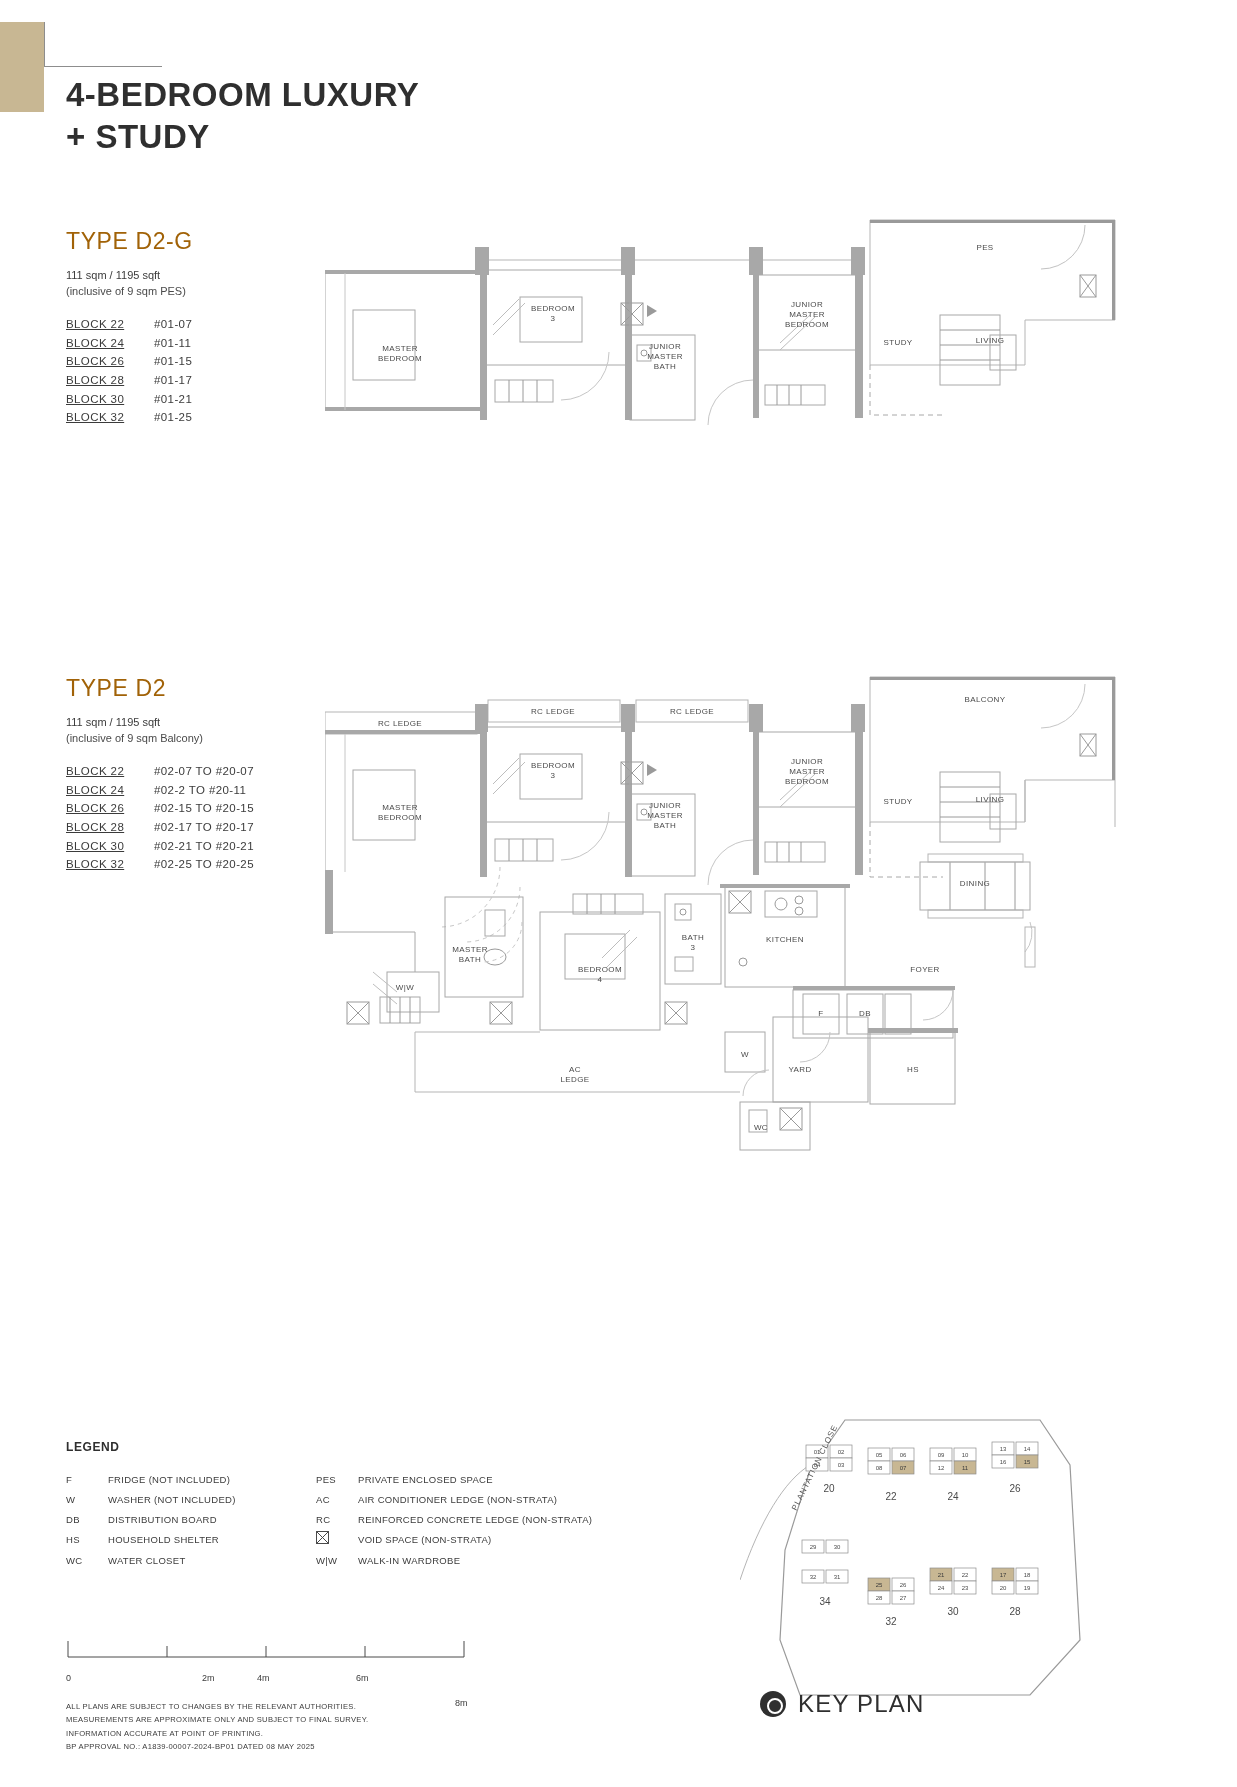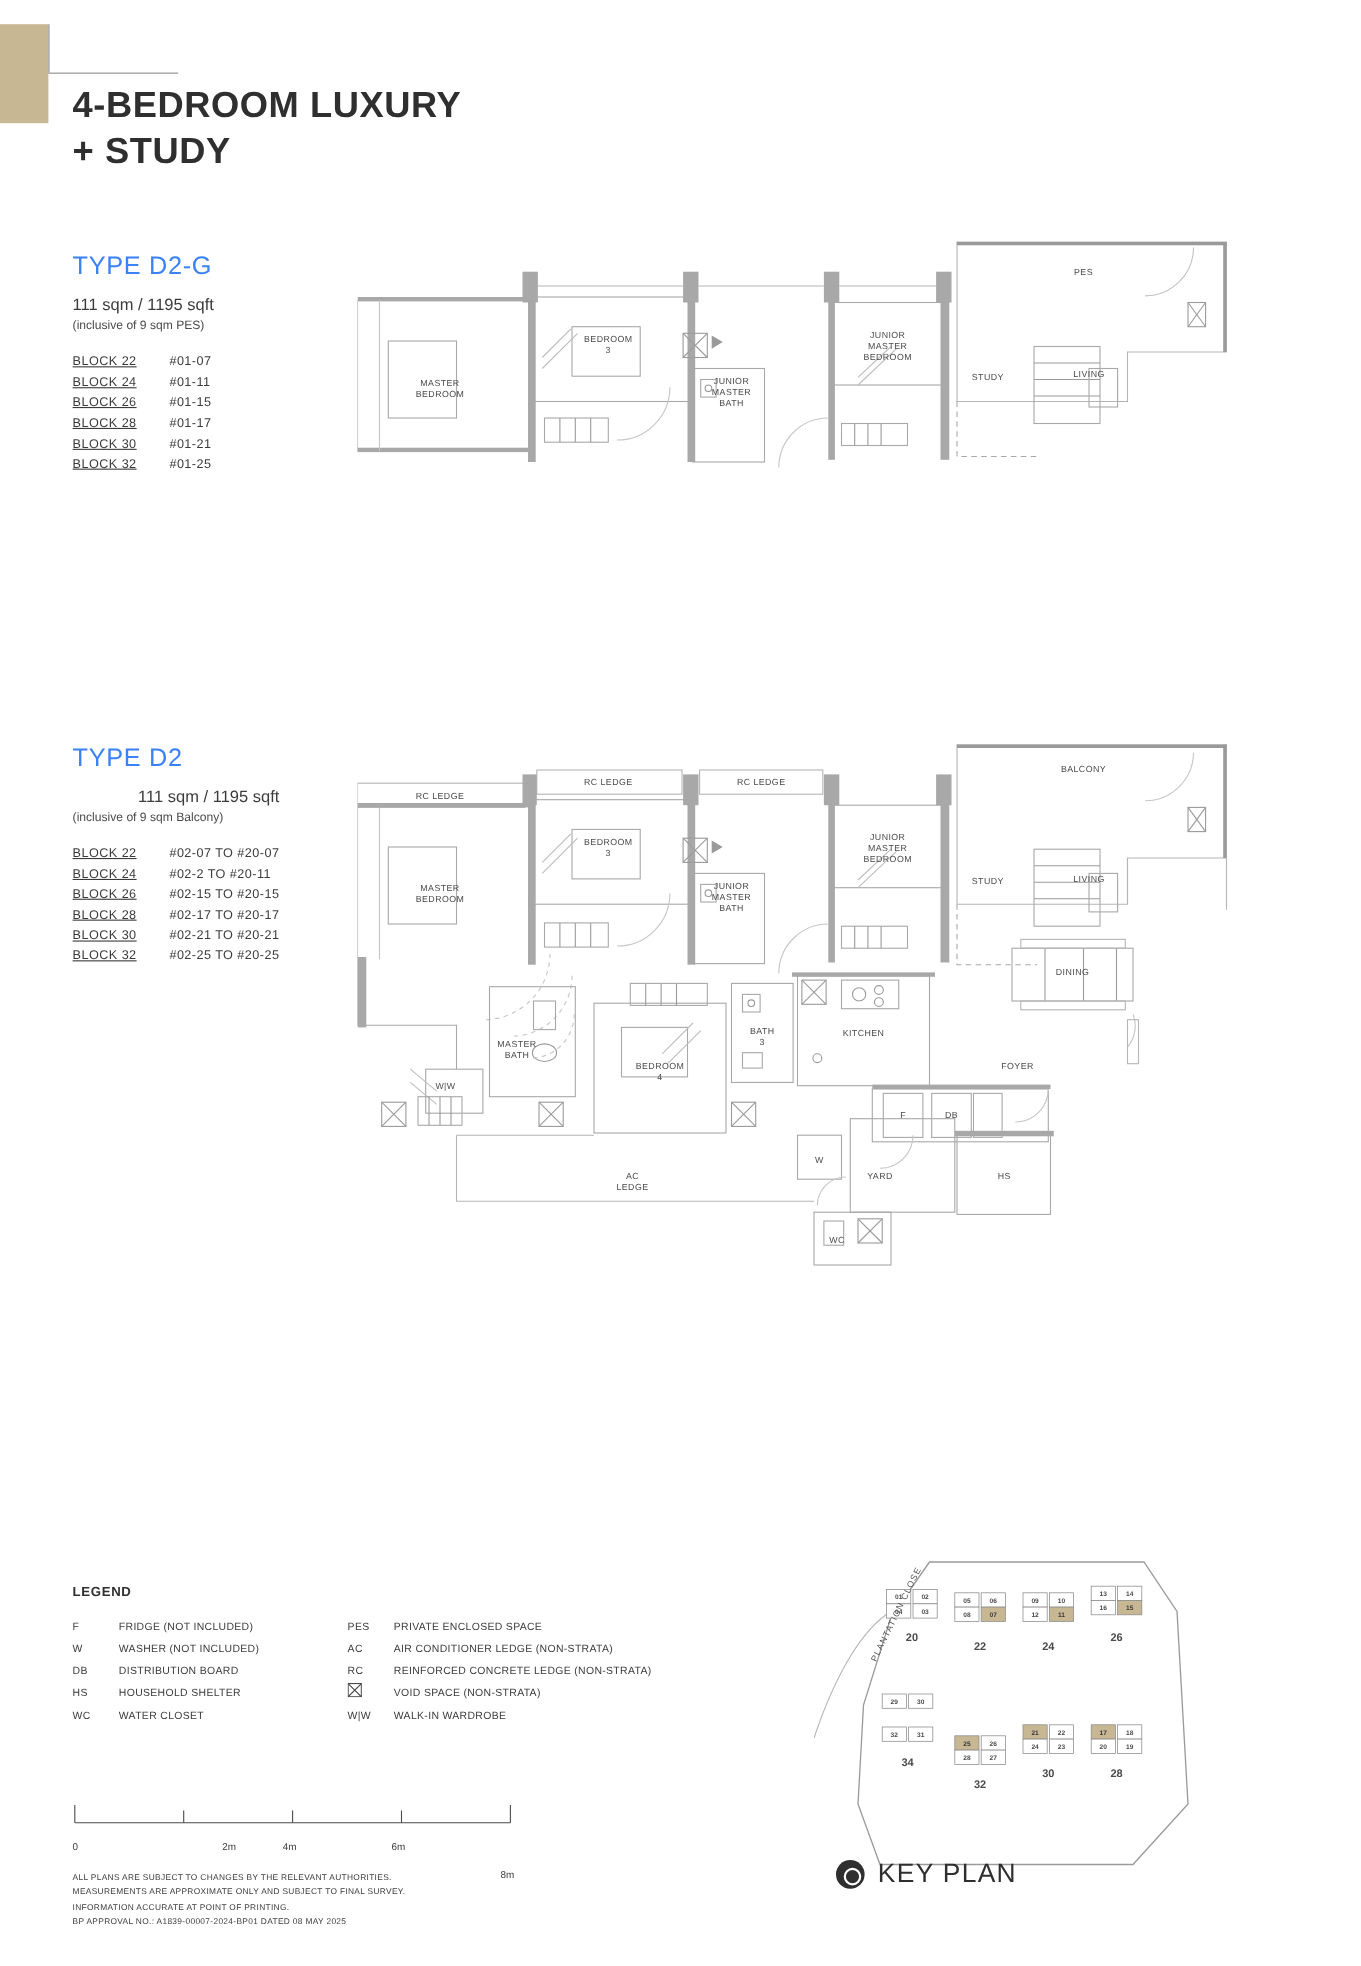--- a/index.html
+++ b/index.html
@@ -12,37 +12,37 @@
   }
   .accent-bar{position:absolute;left:0;top:22px;width:44px;height:90px;background:#c8b793;}
   .accent-line{position:absolute;left:44px;top:66px;width:118px;height:1px;background:#8d8d8d;}
   .accent-vline{position:absolute;left:44px;top:22px;width:1px;height:44px;background:#8d8d8d;}
   h1.page-title{
     position:absolute;left:66px;top:74px;margin:0;
     font-size:33px;line-height:1.27;font-weight:700;letter-spacing:.5px;color:#2f2f2f;
     white-space:pre-line;
   }
   .type-block{position:absolute;left:66px;}
-  .type-name{font-size:23px;letter-spacing:.6px;color:#3b82f6;margin:0 0 14px 0;font-weight:400;}
-  .type-area{font-size:15px;color:#3b3b3b;margin:0 0 4px 0;text-align:right;}
+  .type-name{font-size:23px;letter-spacing:.6px;color:#a16207;margin:0 0 14px 0;font-weight:400;}
+  .type-area{font-size:11px;color:#3b3b3b;margin:0 0 4px 0;}
   .type-note{font-size:11px;color:#4a4a4a;margin:0 0 18px 0;}
   .unit-list{font-size:11.5px;color:#3b3b3b;line-height:1.62;letter-spacing:.4px;}
   .unit-row{display:flex;}
   .unit-row .blk{width:88px;text-decoration:underline;}
   .plan{position:absolute;}
   .plan svg{display:block;}
   .legend{position:absolute;left:66px;top:1440px;}
   .legend-title{font-size:12px;font-weight:bold;letter-spacing:.6px;color:#2f2f2f;margin-bottom:16px;}
   .legend-cols{display:flex;gap:0;}
   .legend-col{width:250px;}
   .legend-item{display:flex;font-size:9.5px;letter-spacing:.3px;color:#3b3b3b;line-height:2.12;}
   .legend-item .sym{width:42px;flex:none;}
   .scale-wrap{position:absolute;left:66px;top:1635px;width:390px;}
   .disclaimer{position:absolute;left:66px;top:1700px;font-size:7.6px;line-height:1.75;letter-spacing:.3px;color:#3b3b3b;}
-  .keyplan{position:absolute;left:740px;top:1410px;font-weight:bold;}
+  .keyplan{position:absolute;left:740px;top:1410px;}
   .keyplan-label{position:absolute;left:760px;top:1690px;display:flex;align-items:center;gap:12px;}
   .kp-circle{width:26px;height:26px;border-radius:50%;background:#2f2f2f;position:relative;}
   .kp-circle:after{content:"";position:absolute;left:7px;top:7px;width:12px;height:12px;border-radius:50%;border:2px solid #fff;}
   .kp-text{font-size:24px;letter-spacing:1.2px;color:#2f2f2f;}
   .rot-label{
     position:absolute;font-size:8px;letter-spacing:1px;color:#555;
     transform:rotate(-64deg);transform-origin:left top;white-space:nowrap;
   }
 </style>
 </head>

